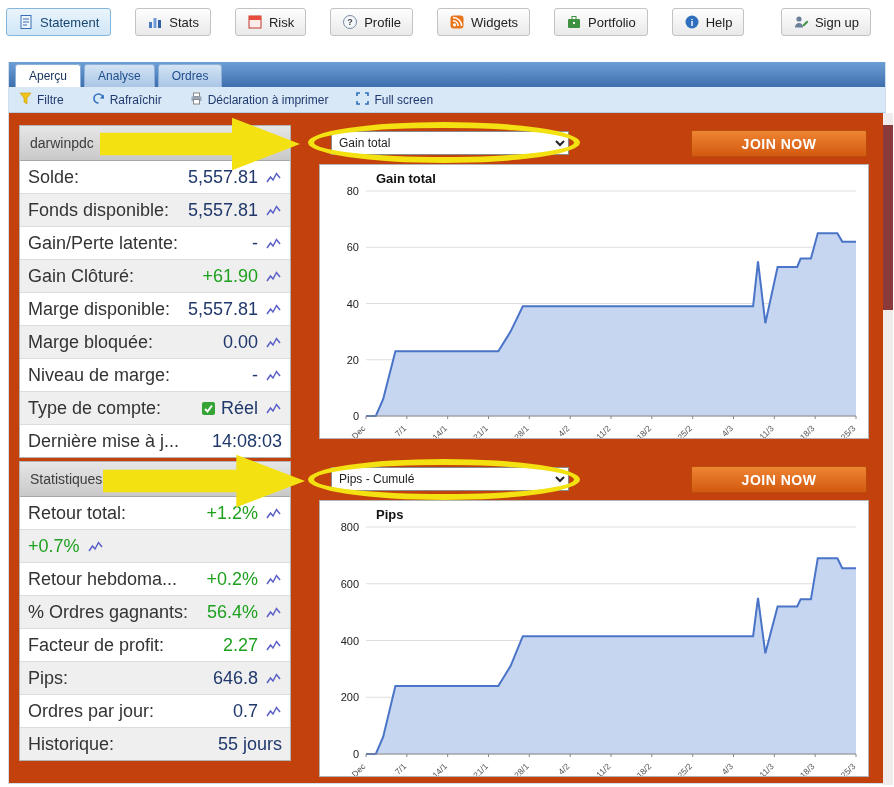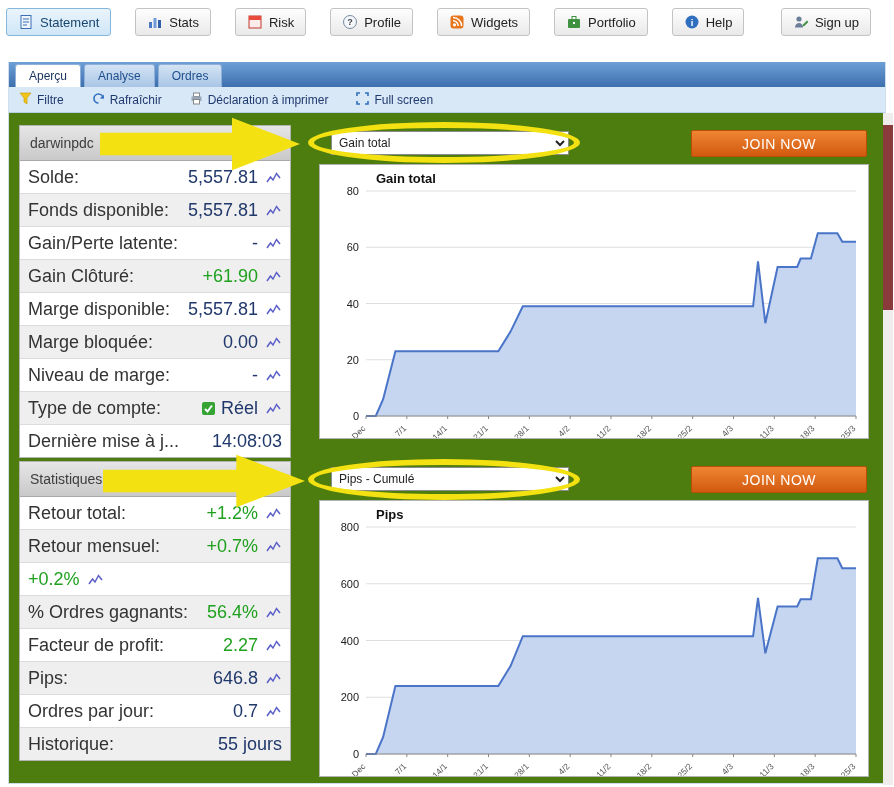--- a/index.html
+++ b/index.html
@@ -13,41 +13,41 @@
   .signup{margin-left:auto;margin-right:17px}
   .ticon{display:inline-flex;width:16px;height:16px}
 
   
   .widget{position:absolute;top:62px;left:8px;width:878px;height:722px;border:1px solid #cfdded;border-top:none;background:#fdfdfd}
   .tabbar{position:absolute;top:0;left:0;width:100%;height:25px;background:linear-gradient(#6d9fd6,#3e6fae);display:flex;align-items:flex-end;padding-left:6px;gap:3px}
   .tab{padding:4px 13px 4px;font-size:12px;border-radius:3px 3px 0 0;background:linear-gradient(#d3e3f4,#a9c6e6);color:#1f4e8c;cursor:pointer;border:1px solid #8fb0d8;border-bottom:none}
   .tab.active{background:#fff;color:#16325c;font-weight:normal}
   .subbar{position:absolute;top:25px;left:0;width:100%;height:26px;background:#d9e8f7;border-bottom:1px solid #b7cde7;display:flex;align-items:center;gap:28px;padding:0 10px;font-size:12px;color:#1f3a6e}
   .subitem{display:flex;align-items:center;gap:5px;cursor:pointer}
-  .content{position:absolute;top:51px;left:0;right:0;bottom:0;background:#4d7c0f}
+  .content{position:absolute;top:51px;left:0;right:0;bottom:0;background:#c2410c}
 
   
   .lpanel{position:absolute;left:10px;width:272px;border:1px solid #b3b3b3;background:#fff}
   .p1{top:12px}.p2{top:348px}
   .lhead{height:35px;background:linear-gradient(#e6e6e6,#c9c9c9);border-bottom:1px solid #a8a8a8;display:flex;align-items:center;justify-content:space-between;padding:0 10px;font-size:14px;color:#3d3d3d}
   .lhead .cur{font-weight:bold;color:#2e2e2e;font-size:13px}
   .trow{display:flex;align-items:center;height:30.8px;padding:16px 8px;border-bottom:1px solid #dcdcdc;font-size:18px;color:#333;background:#fff}
   .tbody .trow:nth-child(even){background:#efefef}
   .tbody .trow:last-child{border-bottom:none}
   .rlabel{flex:1;white-space:nowrap;overflow:hidden}
   .rval{white-space:nowrap}
   .tone-navy{color:#20386b}.tone-green{color:#1fa11f}.tone-red{color:#cc2222}
   .ricon{width:20px;display:flex;justify-content:flex-end;cursor:pointer;margin-left:4px}
   .chk{display:inline-flex;margin-right:6px}
 
   
   .rhead{position:absolute;left:310px;width:550px;height:27px}
   .h1{top:17px}.h2{top:353px}
   .chart-select{position:absolute;left:12px;top:1px;width:238px;height:24px;font-size:12px;border:1px solid #8a8a8a;background:#fff;color:#222;padding-left:3px}
-  .join{position:absolute;right:2px;top:0;width:176px;height:27px;background:linear-gradient(#ef8533,#d2590f);border:1px solid #b84e08;color:#fff;font-weight:normal;font-size:14px;letter-spacing:.5px;cursor:pointer;border-radius:2px}
+  .join{position:absolute;right:2px;top:0;width:176px;height:27px;background:linear-gradient(#ef8533,#d2590f);border:1px solid #b84e08;color:#fff;font-weight:bold;font-size:14px;letter-spacing:.5px;cursor:pointer;border-radius:2px}
   .cbox{position:absolute;left:310px;width:550px;border:1px solid #b3b3b3;background:#fff}
   .b1{top:51px;height:275px}.b2{top:387px;height:277px}
 
   
   .arrow{position:absolute;background:#f3e111;clip-path:polygon(0 30%,66% 30%,66% 3%,100% 50%,66% 97%,66% 70%,0 70%);z-index:60;pointer-events:none}
   .a1{left:100px;top:116px;width:200px;height:56px}
   .a2{left:103px;top:453px;width:202px;height:56px}
   .oval{position:absolute;border:6px solid #f3e111;border-radius:50%;z-index:60;pointer-events:none}
   .o1{left:308px;top:122px;width:272px;height:41px}
   .o2{left:308px;top:459px;width:272px;height:41px}
@@ -279,29 +279,29 @@
           <div class="trow">
             <span class="rlabel">Retour total:</span>
             <span class="rval tone-green">+1.2%</span>
             <span class="ricon">
                 <svg viewBox="0 0 16 13" width="16" height="13">
                   <path d="M1 11l3.5-5 2.5 3 3.5-6.5 3.5 4.5" stroke="#5b5fc7" stroke-width="1.5" fill="none"></path>
                 </svg>
               </span>
           </div>
           <div class="trow">
-            <span class="rlabel">Retour mensuel:</span>
             <span class="rval tone-green">+0.7%</span>
             <span class="ricon">
                 <svg viewBox="0 0 16 13" width="16" height="13">
                   <path d="M1 11l3.5-5 2.5 3 3.5-6.5 3.5 4.5" stroke="#5b5fc7" stroke-width="1.5" fill="none"></path>
                 </svg>
               </span>
           </div>
           <div class="trow">
+            <span class="rlabel">Retour hebdoma...</span>
             <span class="rval tone-green">+0.2%</span>
             <span class="ricon">
                 <svg viewBox="0 0 16 13" width="16" height="13">
                   <path d="M1 11l3.5-5 2.5 3 3.5-6.5 3.5 4.5" stroke="#5b5fc7" stroke-width="1.5" fill="none"></path>
                 </svg>
               </span>
           </div>
           <div class="trow">
             <span class="rlabel">% Ordres gagnants:</span>
             <span class="rval tone-green">56.4%</span>

